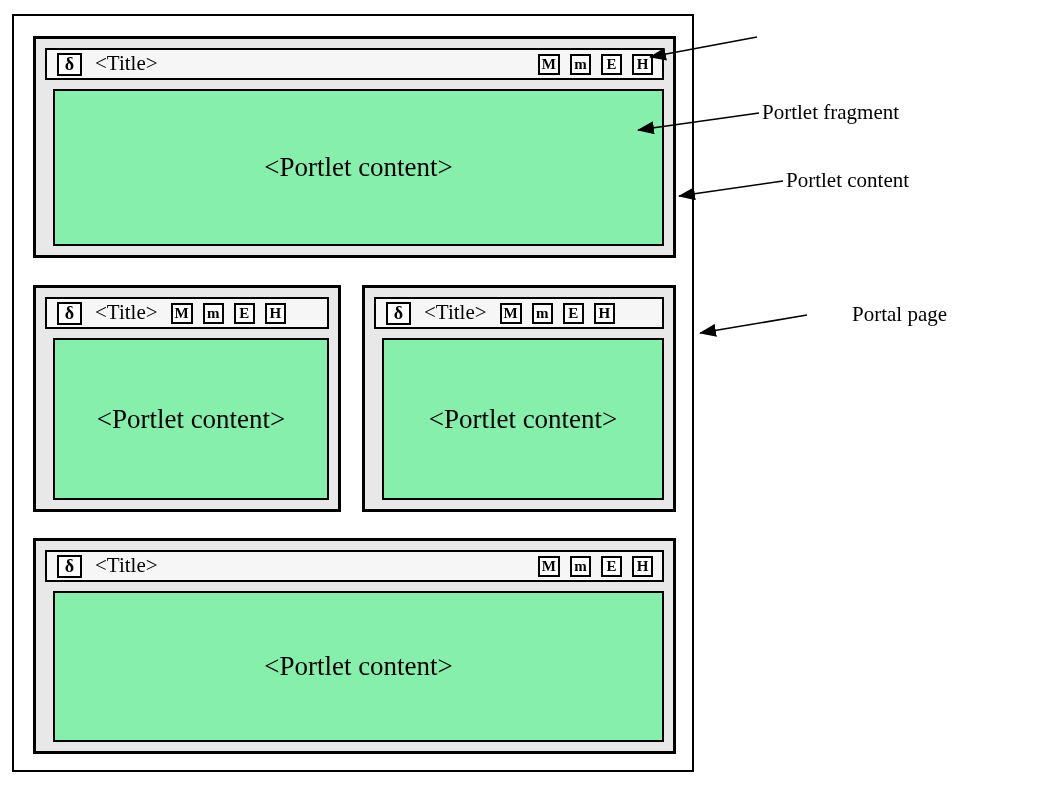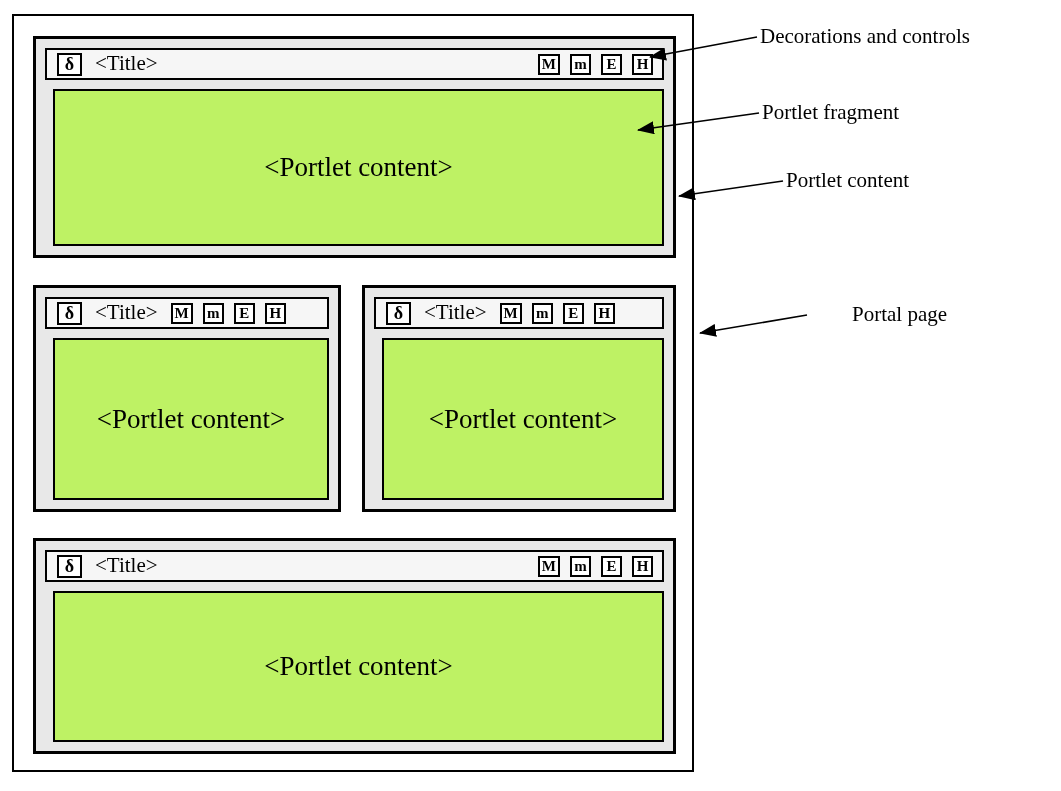--- a/index.html
+++ b/index.html
@@ -78,21 +78,21 @@
     font-size: 15px;
     line-height: 1;
     display: flex;
     align-items: center;
     justify-content: center;
     cursor: pointer;
   }
   .content {
     flex: 1 1 auto;
     border: 2px solid #000;
-    background: #bef264;
+    background: #86efac;
     box-sizing: border-box;
     display: flex;
     align-items: center;
     justify-content: center;
     font-size: 27px;
     white-space: nowrap;
     margin-left: 8px;
   }
   
   .portlet-top    { left: 19px;  top: 20px;  width: 643px; height: 222px; }
@@ -186,18 +186,17 @@
       <marker id="arrowhead" markerUnits="userSpaceOnUse" markerWidth="17" markerHeight="13" refX="16" refY="6.5" orient="auto">
         <path d="M0,0 L17,6.5 L0,13 Z" fill="#000"></path>
       </marker>
     </defs>
     <line x1="757" y1="37" x2="650" y2="57" stroke="#000" stroke-width="1.6" marker-end="url(#arrowhead)"></line>
     <line x1="759" y1="113" x2="638" y2="130" stroke="#000" stroke-width="1.6" marker-end="url(#arrowhead)"></line>
     <line x1="783" y1="181" x2="679" y2="196" stroke="#000" stroke-width="1.6" marker-end="url(#arrowhead)"></line>
     <line x1="807" y1="315" x2="700" y2="333" stroke="#000" stroke-width="1.6" marker-end="url(#arrowhead)"></line>
   </svg>
 
-  <div class="label label-decorations">Decorations and controls</div>
   <div class="label label-fragment">Portlet fragment</div>
   <div class="label label-window">Portlet content</div>
   <div class="label label-page">Portal page</div>
 
 </div>
 
 </body></html>

